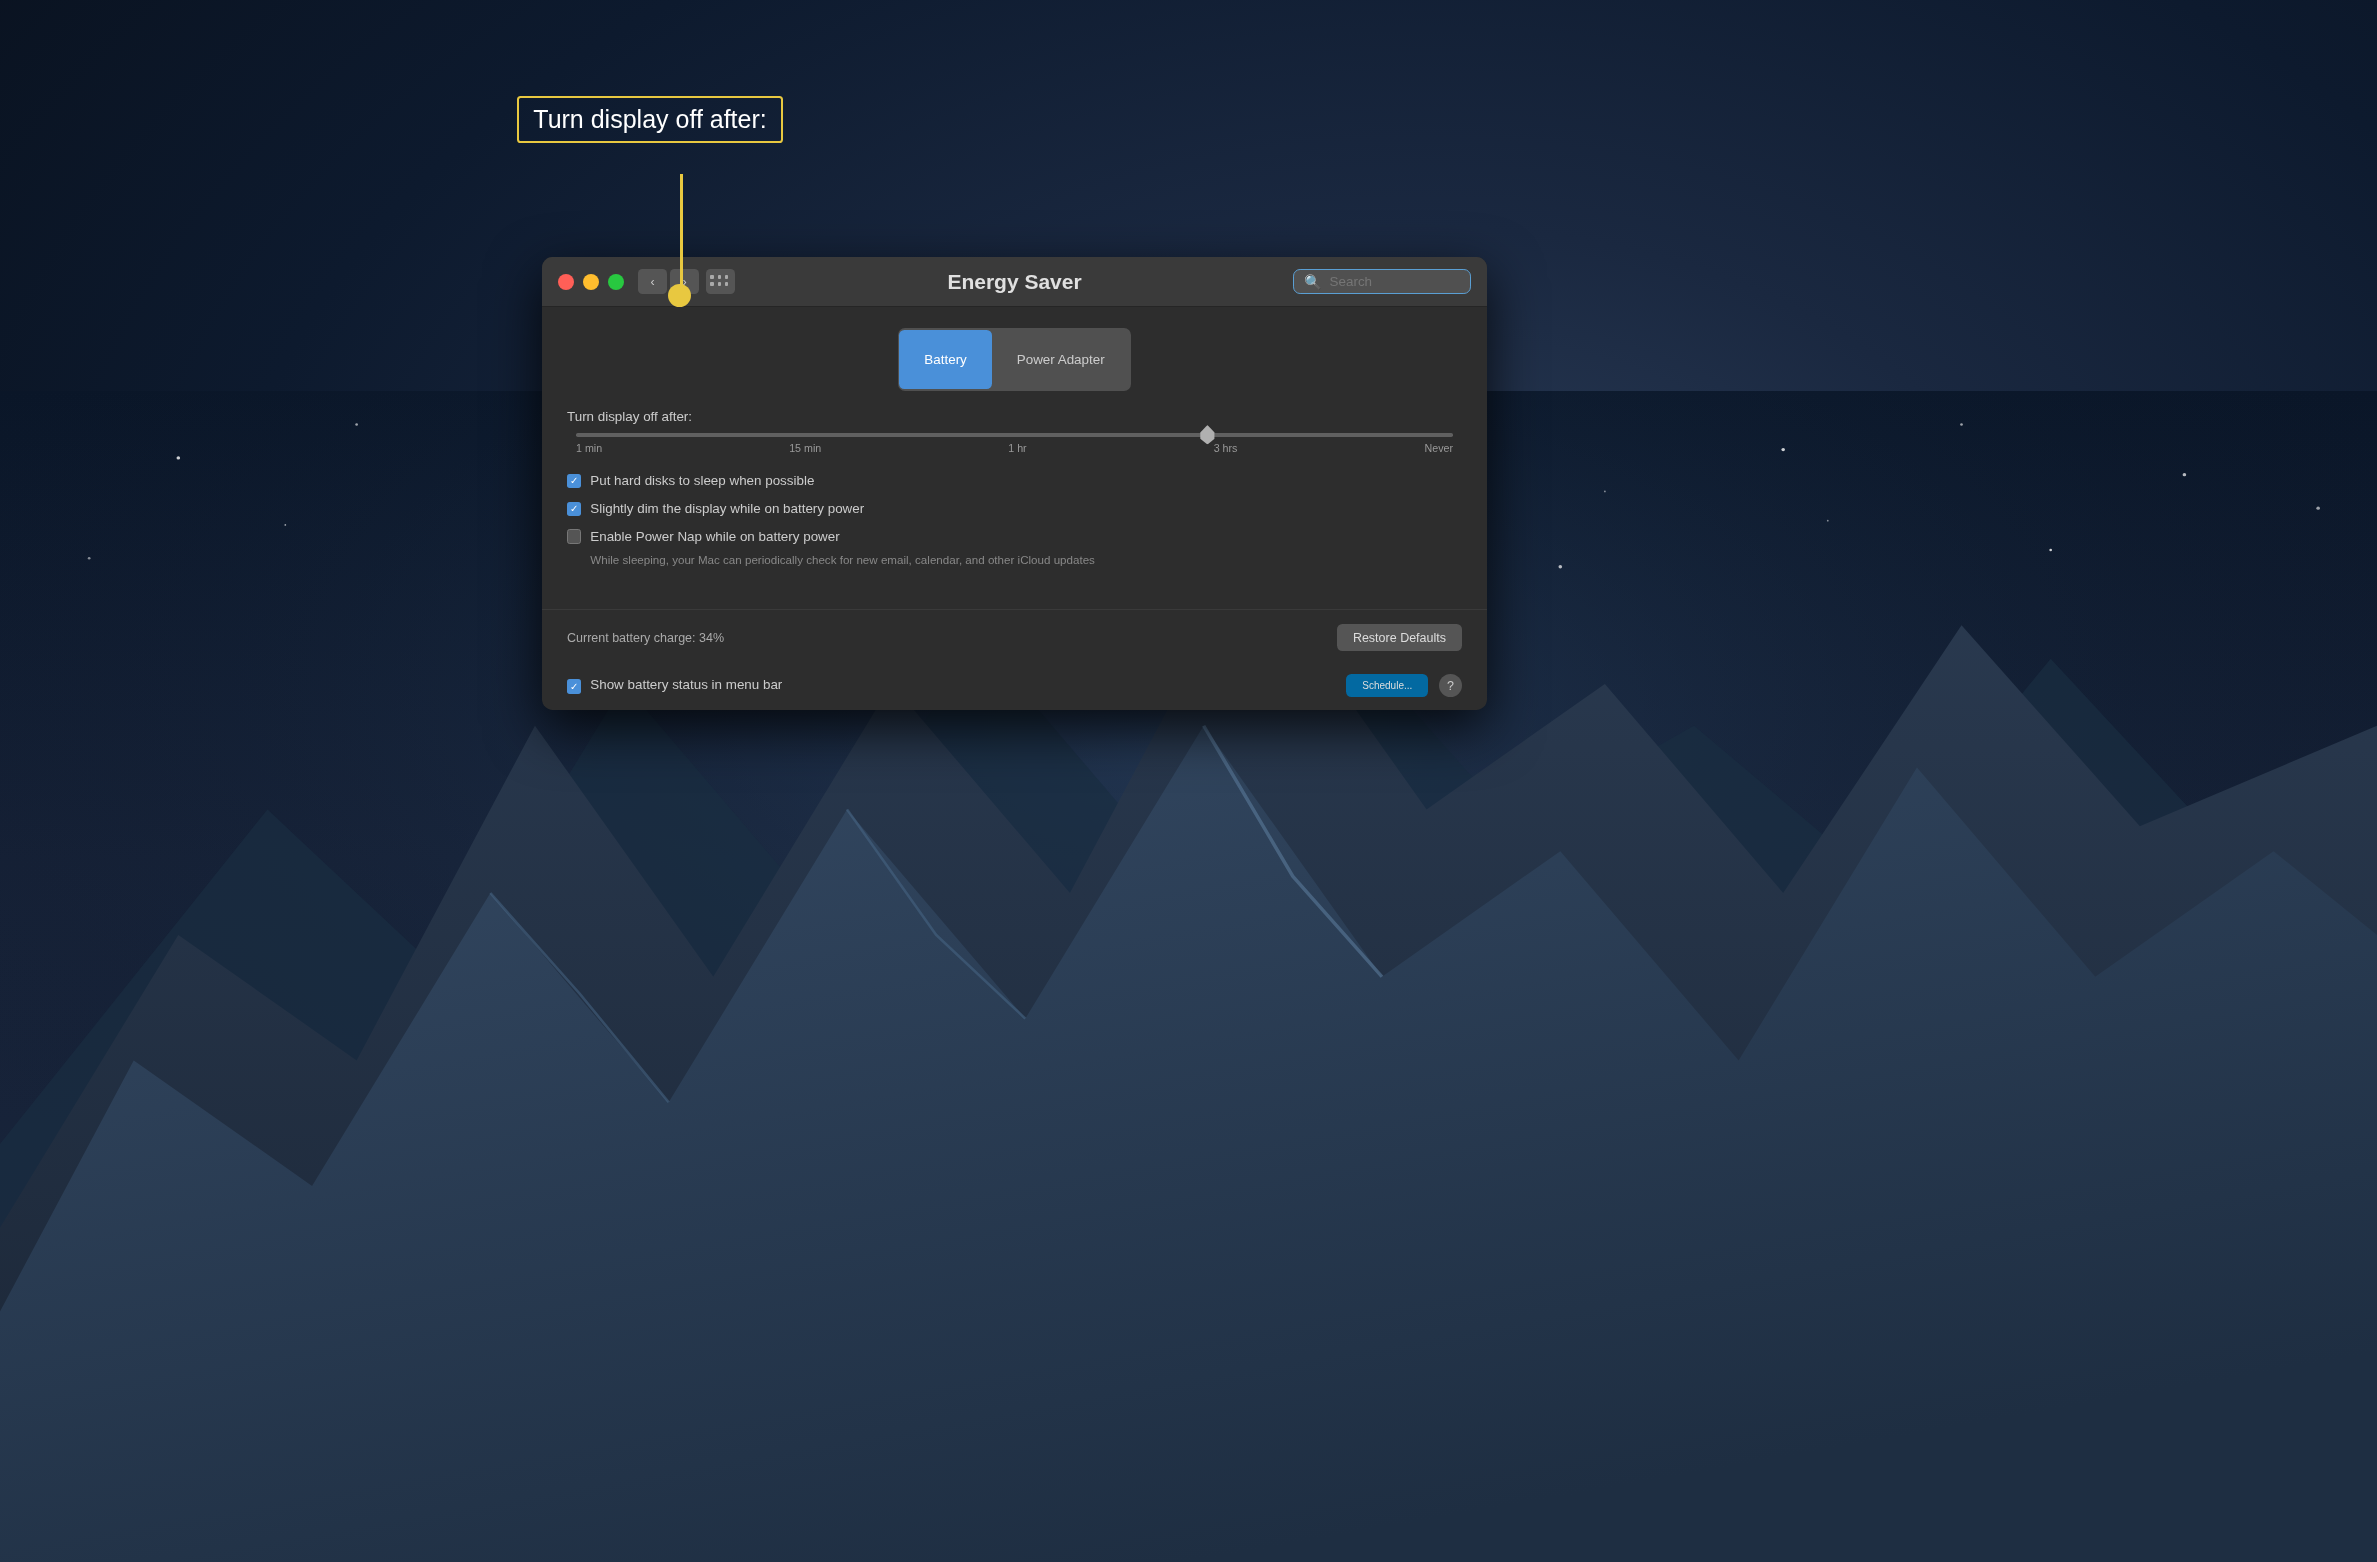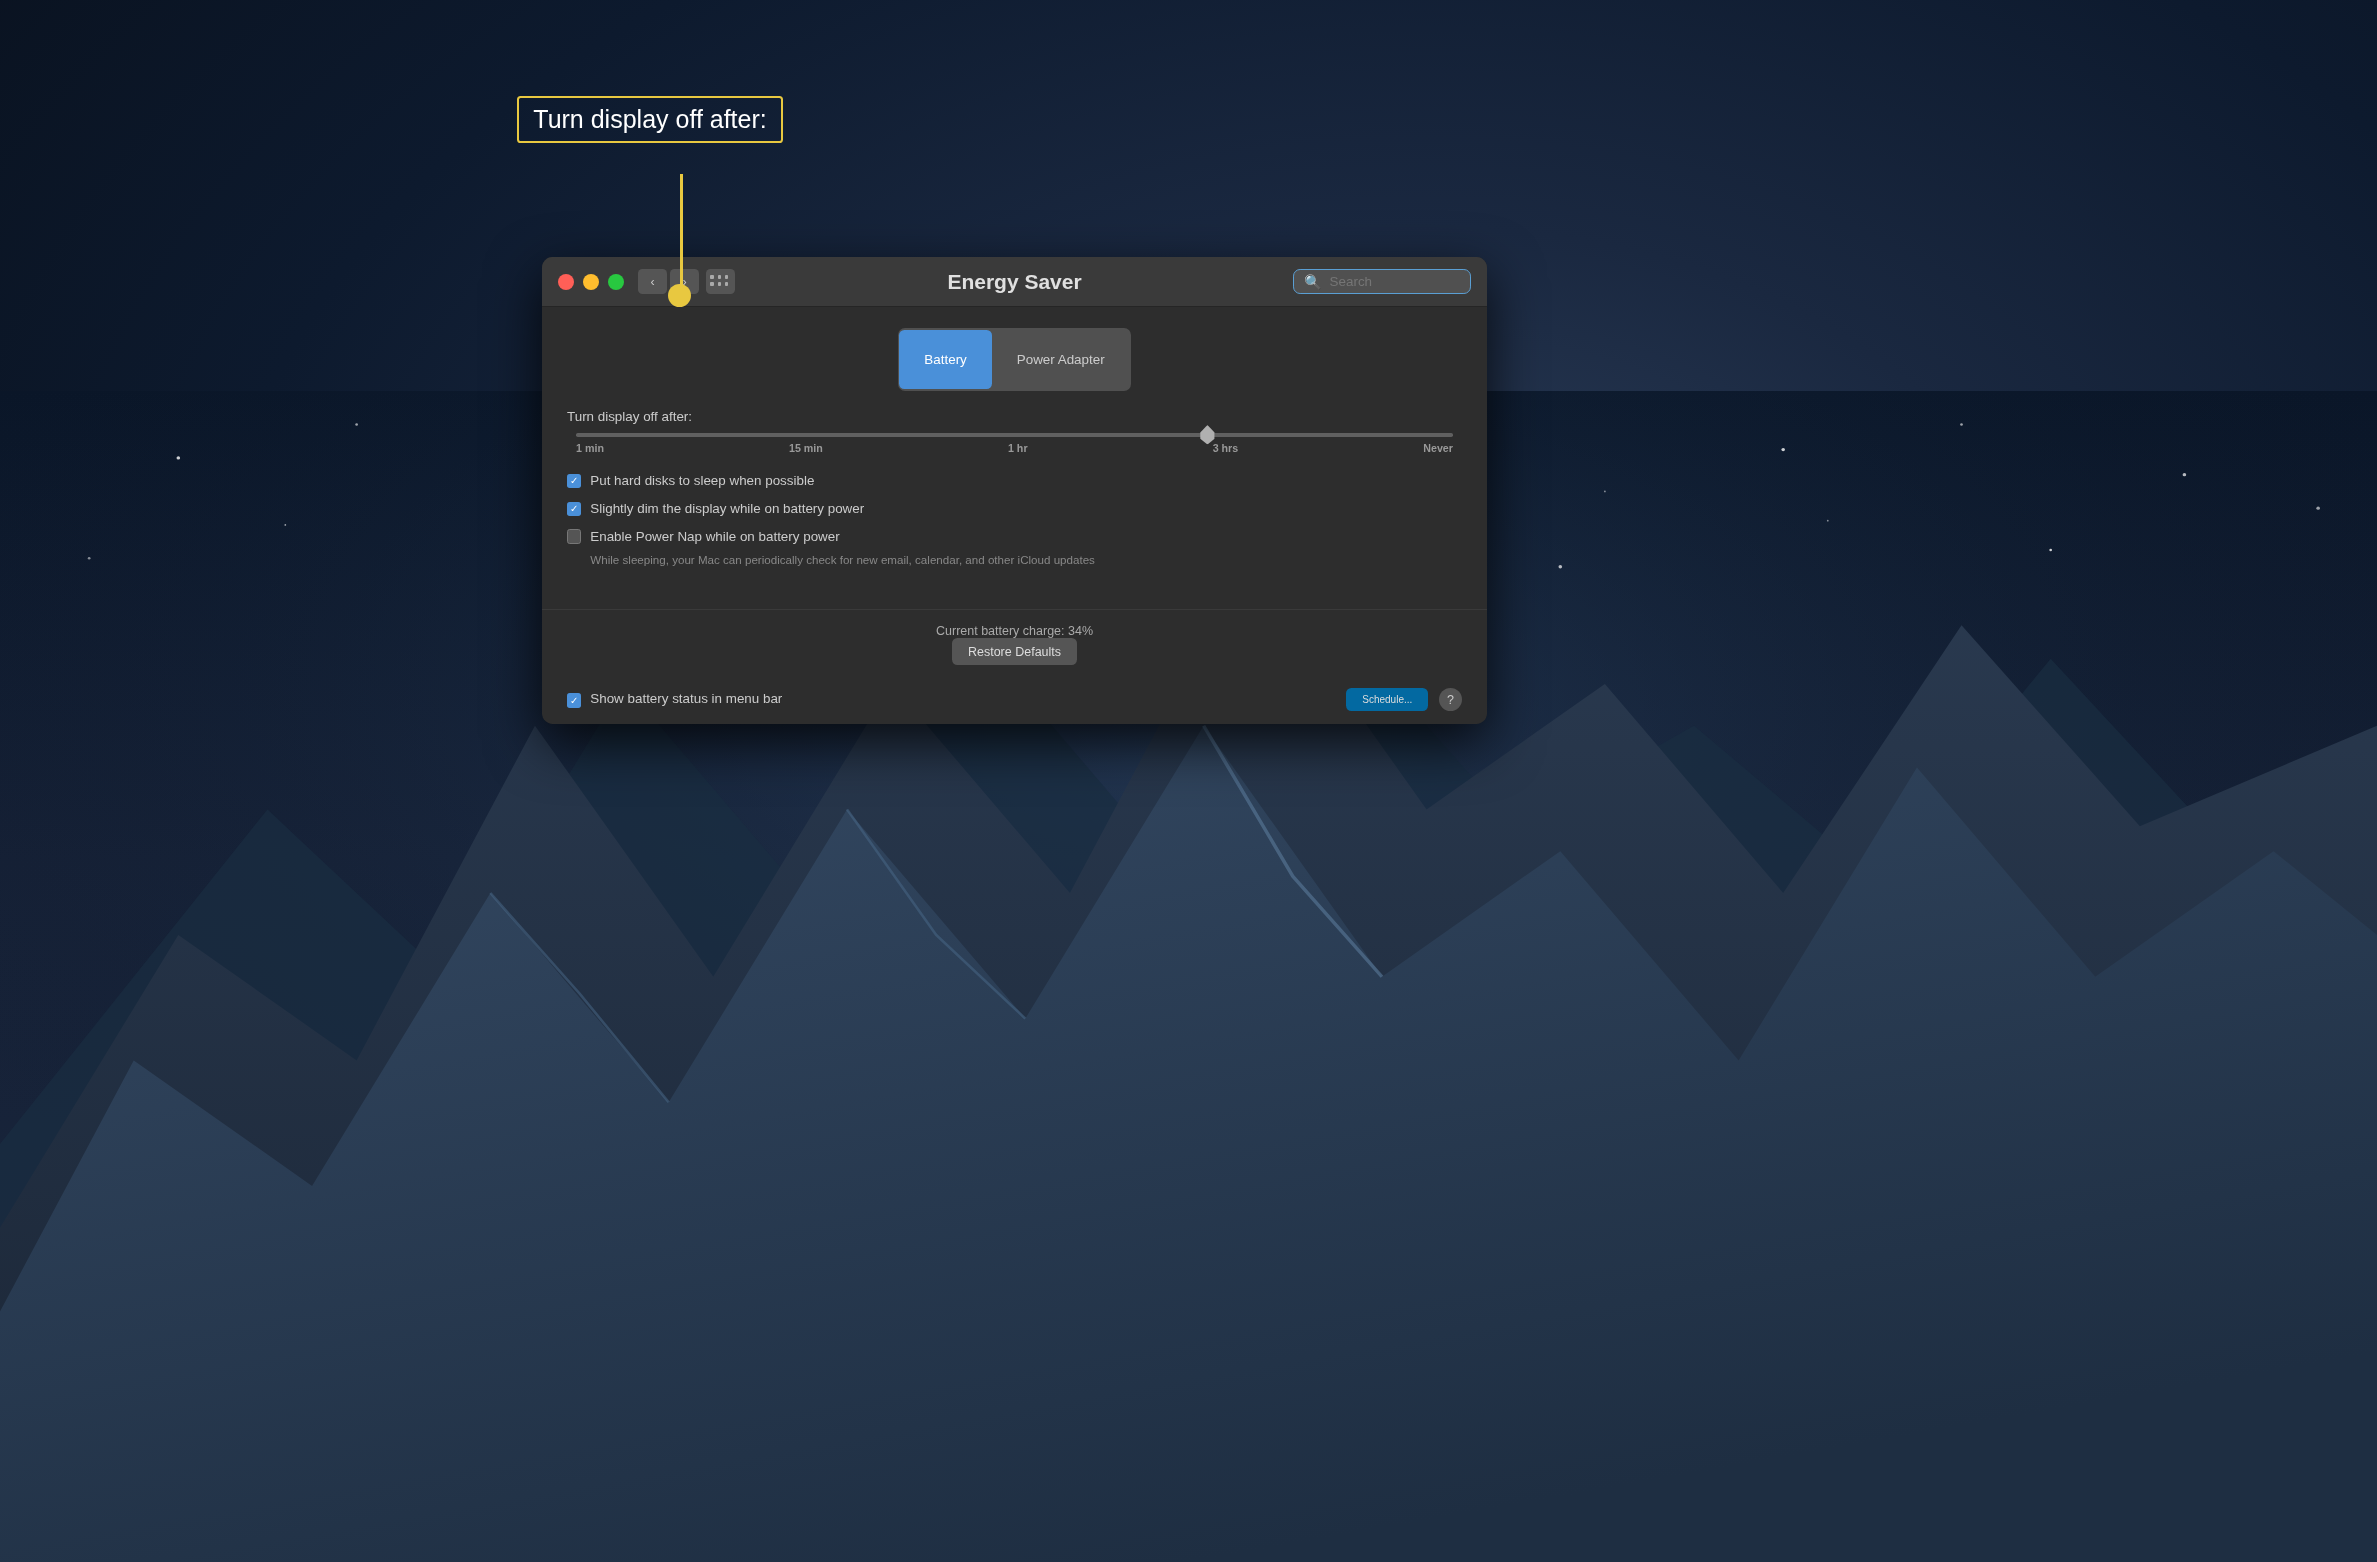--- a/index.html
+++ b/index.html
@@ -223,21 +223,20 @@
 
     .slider-label {
       color: #ccc;
       font-size: 13.4px;
       margin-bottom: 9px;
     }
 
     .slider-container {
       position: relative;
       margin: 4px 9px;
-      font-weight: bold;
     }
 
     .slider-track {
       width: 100%;
       height: 3.6px;
       background: #606060;
       border-radius: 1.8px;
       position: relative;
     }
 
@@ -311,21 +310,20 @@
     }
 
     
     .bottom-bar {
       display: flex;
       align-items: center;
       justify-content: space-between;
       padding: 14.3px 25px;
       border-top: 0.9px solid #3a3a3a;
       margin-top: 7.1px;
-      flex-direction: column;
     }
 
     .battery-status {
       color: #aaa;
       font-size: 12.5px;
     }
 
     .restore-btn {
       background: #555;
       border: none;

